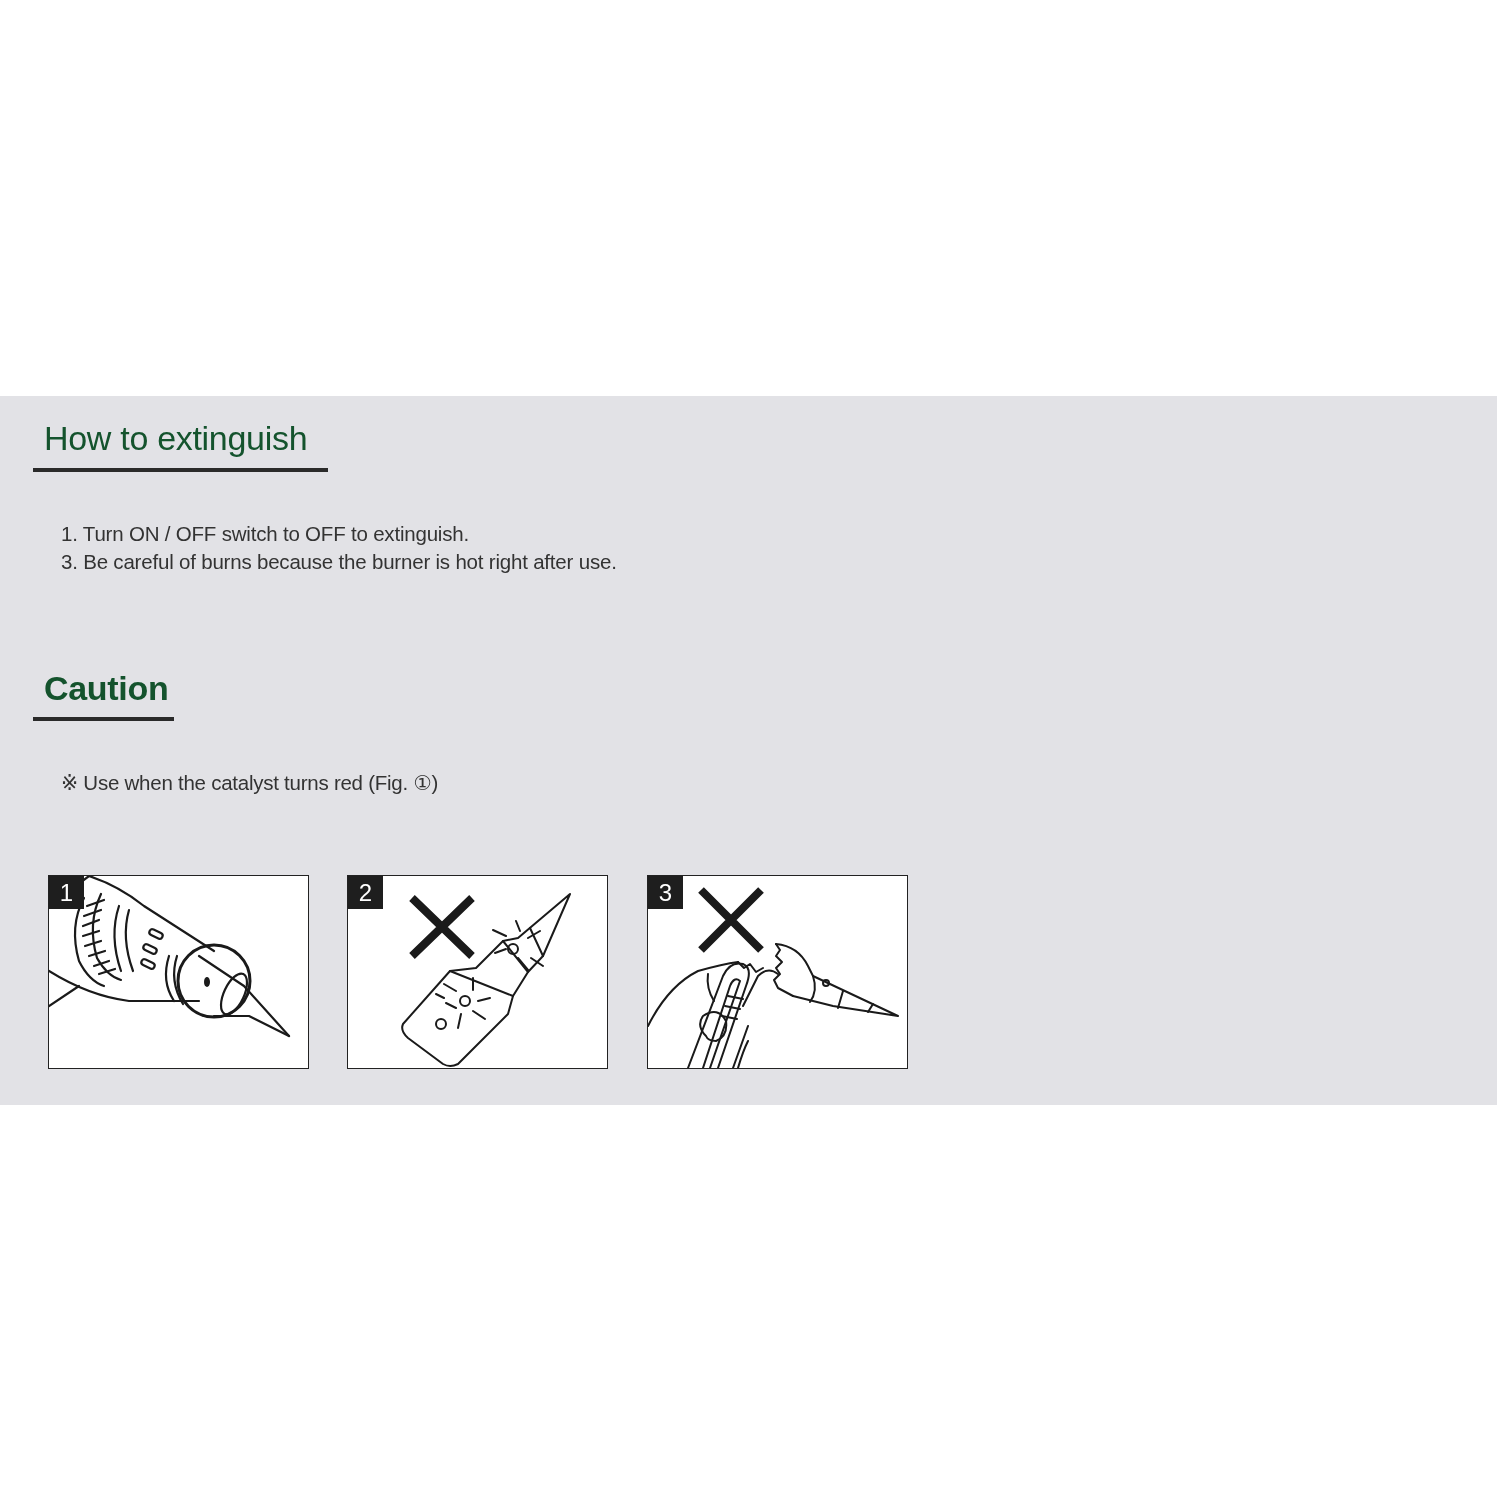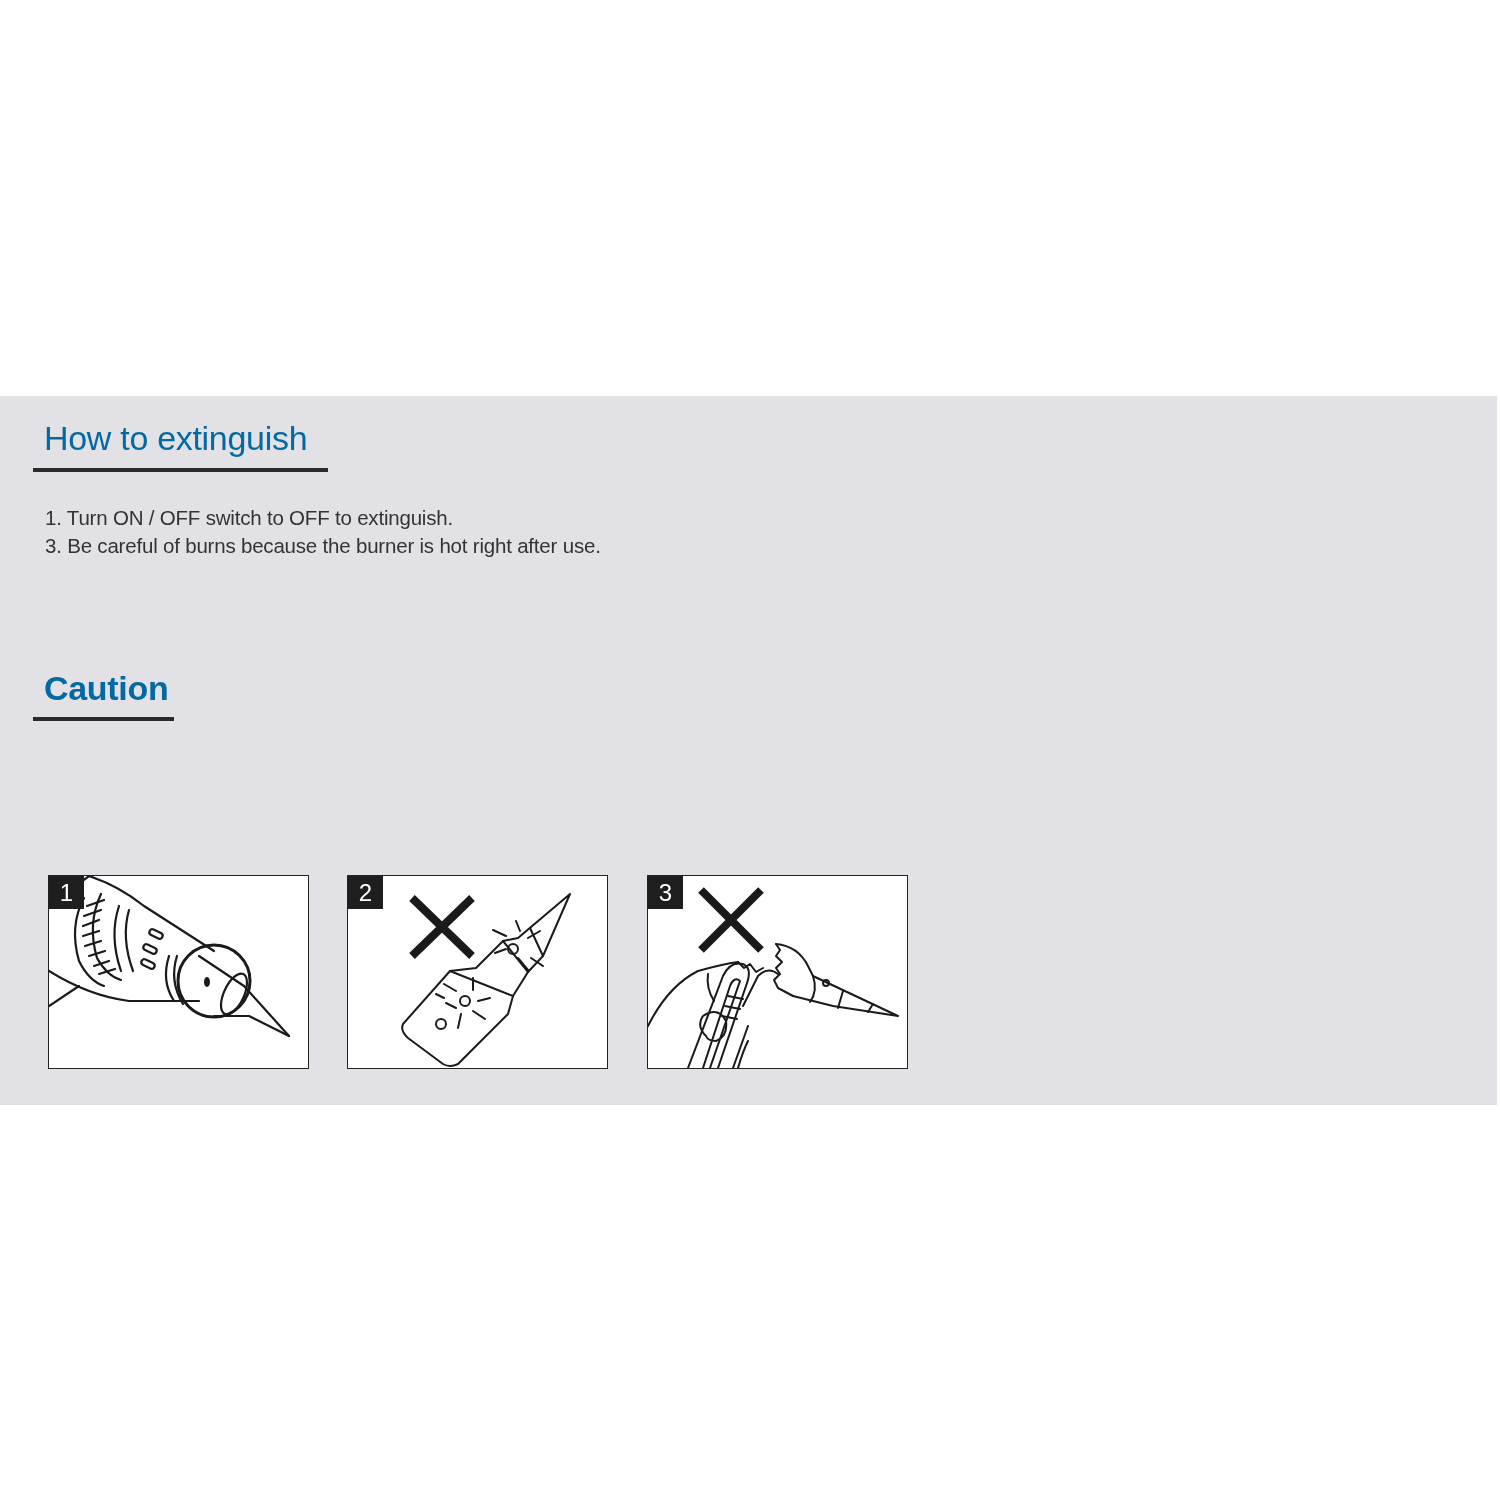--- a/index.html
+++ b/index.html
@@ -5,28 +5,28 @@
   html, body { margin: 0; padding: 0; }
   body {
     width: 1500px; height: 1500px; background: #ffffff; position: relative; overflow: hidden;
     font-family: "Liberation Sans", "DejaVu Sans", sans-serif; color: #2b2b2b;
   }
   .band {
     position: absolute; left: 0; top: 396px; width: 1497px; height: 709px;
     background: #e2e2e6;
   }
   .section-title {
-    position: absolute; left: 44px; font-size: 34px; font-weight: normal; color: #0369a1;
+    position: absolute; left: 44px; font-size: 34px; font-weight: normal; color: #14532d;
     letter-spacing: -0.3px; margin: 0; line-height: 1;
   }
   .title-rule {
     position: absolute; left: 33px; height: 4px; background: #2a2a2a;
   }
   .list {
-    position: absolute; left: 45px; margin: 0; padding: 0; list-style: none;
+    position: absolute; left: 45px; margin: 16px; padding: 0; list-style: none;
     font-size: 20.5px; line-height: 28px; color: #333; letter-spacing: -0.2px;
   }
   .list li { margin: 0; padding: 0; white-space: nowrap; }
   .fig {
     position: absolute; top: 875px; width: 259px; height: 192px;
     background: #ffffff; border: 1.5px solid #222; box-sizing: content-box; overflow: hidden;
   }
   .fig svg { position: absolute; left: 0; top: 0; }
   .fig-num {
     position: absolute; left: 0; top: 0; width: 35px; height: 33px;
@@ -41,20 +41,21 @@
 <h2 class="section-title" style="top:421px;">How to extinguish</h2>
 <div class="title-rule" style="top:468px; width:295px;"></div>
 <ul class="list" style="top:504px;">
   <li>1. Turn ON / OFF switch to OFF to extinguish.</li>
   <li>3. Be careful of burns because the burner is hot right after use.</li>
 </ul>
 
 <h2 class="section-title" style="top:671px;font-weight:bold;">Caution</h2>
 <div class="title-rule" style="top:717px; width:141px;"></div>
 <ul class="list" style="top:753px; letter-spacing:-0.25px;">
+  <li>※ Use when the catalyst turns red (Fig. ①)</li>
 </ul>
 
 <div class="fig" style="left:48px;">
   <svg width="259" height="192" viewBox="0 0 259 192">
     <g fill="none" stroke="#1a1a1a" stroke-width="2.2" stroke-linejoin="round" stroke-linecap="round">
 
       <path d="M0 30 L40 0 M0 130 L30 110"></path>
       <path d="M40 0 Q70 10 95 30 L165 75"></path>
       <path d="M0 95 Q40 120 80 125 L150 125"></path>
 

